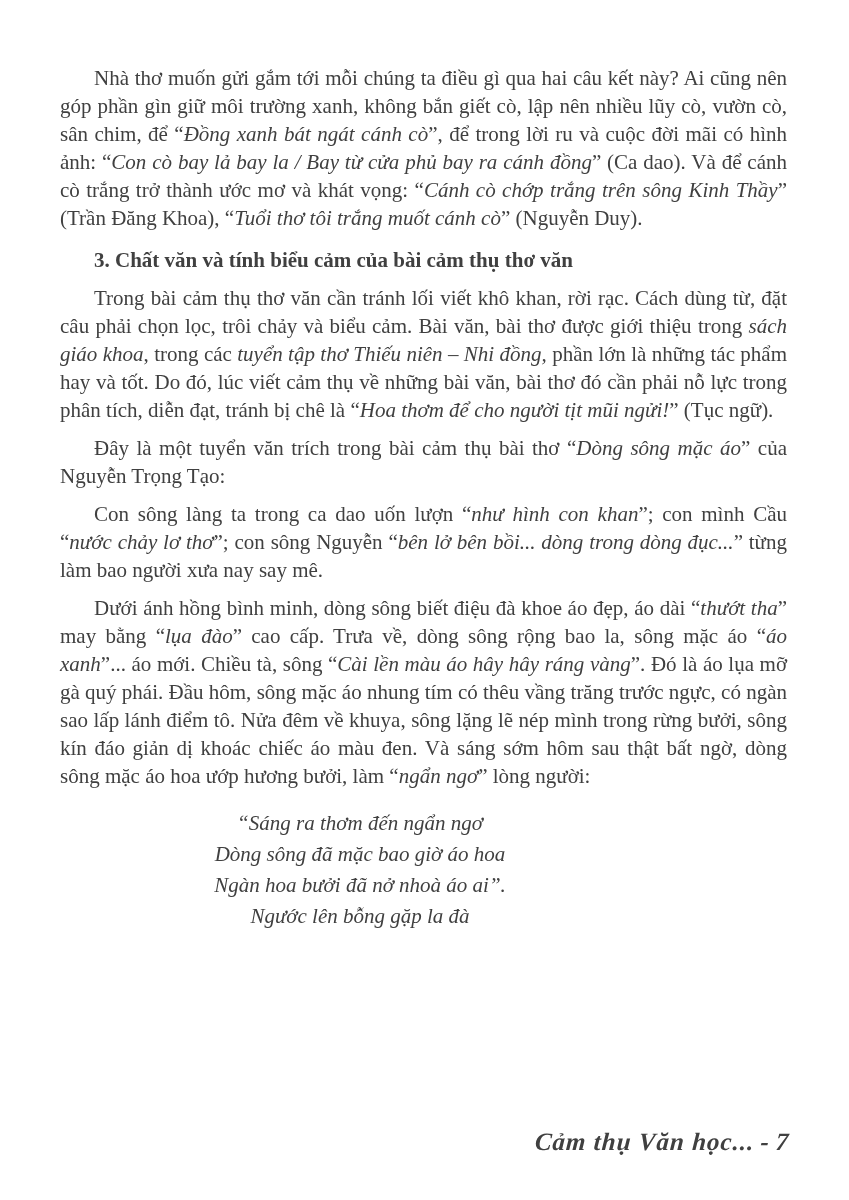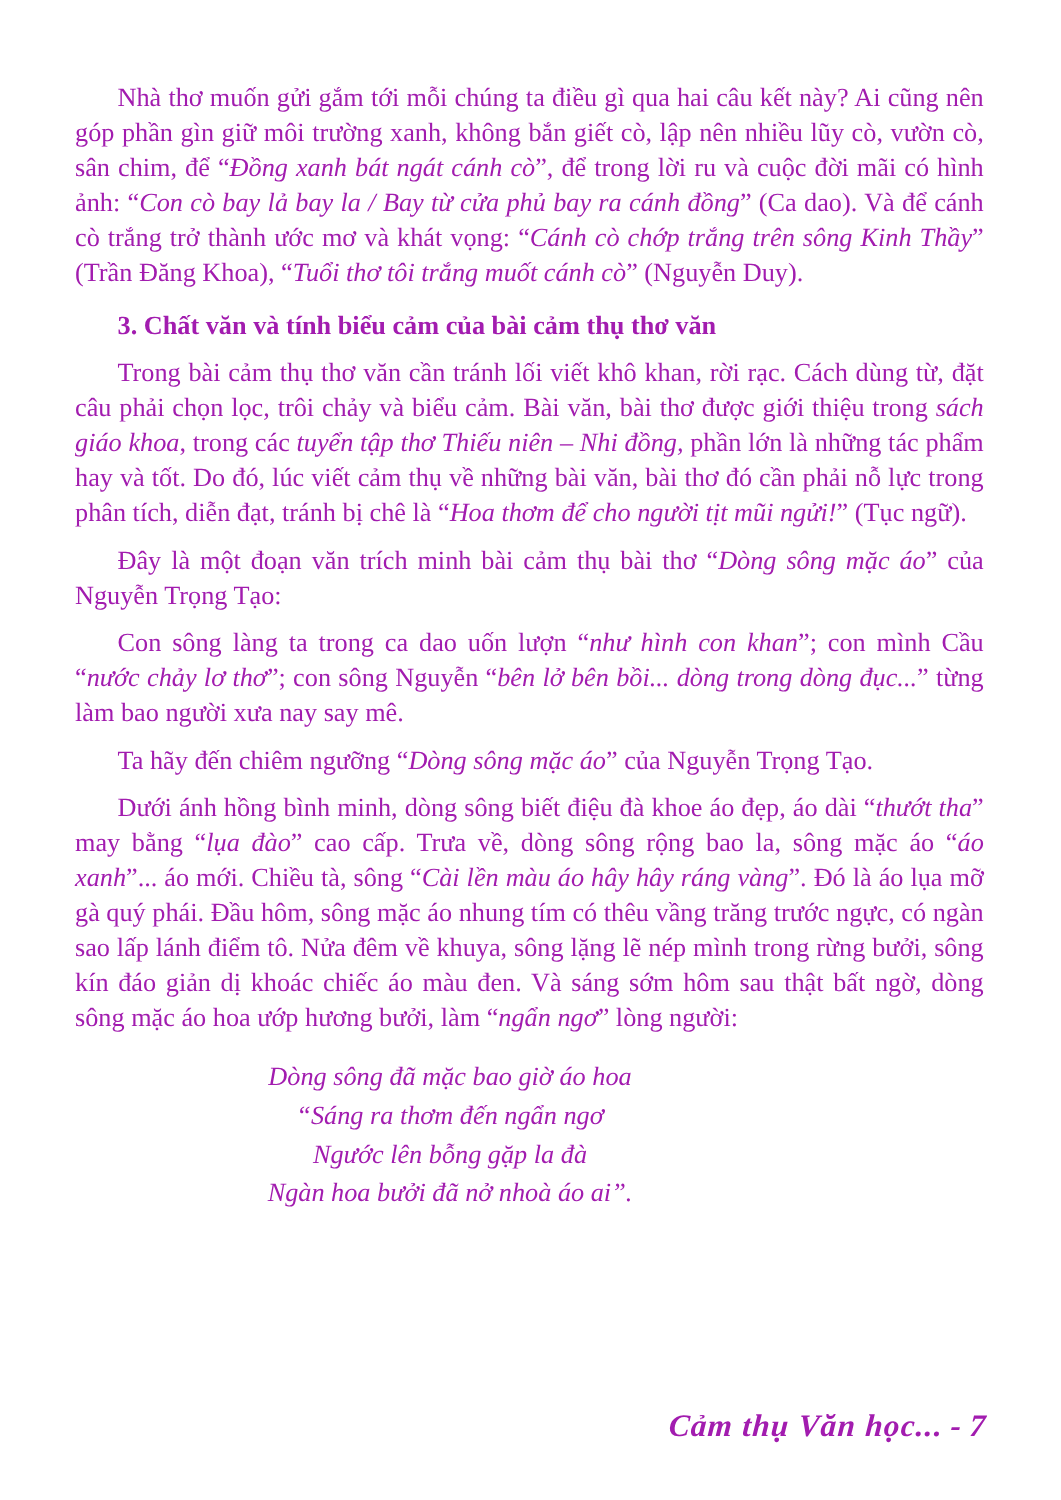--- a/index.html
+++ b/index.html
@@ -4,21 +4,21 @@
 <style>
   html,body{margin:0;padding:0;background:#e8e8e8;}
   .page{
     position:relative;
     width:849px;height:1200px;
     margin:0 auto;
     background:#ffffff;
     box-sizing:border-box;
     padding:64px 62px 0 60px;
     font-family:"Liberation Serif","DejaVu Serif",serif;
-    color:#a21caf;
+    color:#404040;
     overflow:hidden;
   }
   .content{width:727px;}
   .para{
     margin:0 0 10px 0;
     font-size:21px;
     line-height:28px;
     text-align:justify;
     text-indent:34px;
   }
@@ -55,28 +55,27 @@
   .footer .sep{margin:0 6px;}
 </style>
 </head>
 <body>
 
 <div class="page">
   <main class="content">
       <p class="para"><span>Nhà thơ muốn gửi gắm tới mỗi chúng ta điều gì qua hai câu kết này? Ai cũng nên góp phần gìn giữ môi trường xanh, không bắn giết cò, lập nên nhiều lũy cò, vườn cò, sân chim, để “</span><span class="it">Đồng xanh bát ngát cánh cò</span><span>”, để trong lời ru và cuộc đời mãi có hình ảnh: “</span><span class="it">Con cò bay lả bay la / Bay từ cửa phủ bay ra cánh đồng</span><span>” (Ca dao). Và để cánh cò trắng trở thành ước mơ và khát vọng: “</span><span class="it">Cánh cò chớp trắng trên sông Kinh Thầy</span><span>” (Trần Đăng Khoa), “</span><span class="it">Tuổi thơ tôi trắng muốt cánh cò</span><span>” (Nguyễn Duy).</span></p>
       <p class="heading"><span class="bd">3. Chất văn và tính biểu cảm của bài cảm thụ thơ văn</span></p>
       <p class="para"><span>Trong bài cảm thụ thơ văn cần tránh lối viết khô khan, rời rạc. Cách dùng từ, đặt câu phải chọn lọc, trôi chảy và biểu cảm. Bài văn, bài thơ được giới thiệu trong </span><span class="it">sách giáo khoa</span><span>, trong các </span><span class="it">tuyển tập thơ Thiếu niên – Nhi đồng,</span><span> phần lớn là những tác phẩm hay và tốt. Do đó, lúc viết cảm thụ về những bài văn, bài thơ đó cần phải nỗ lực trong phân tích, diễn đạt, tránh bị chê là “</span><span class="it">Hoa thơm để cho người tịt mũi ngửi!</span><span>” (Tục ngữ).</span></p>
-      <p class="para"><span>Đây là một đoạn văn trích minh bài cảm thụ bài thơ “</span><span class="it">Dòng sông mặc áo</span><span>” của Nguyễn Trọng Tạo:</span></p>
+      <p class="para"><span>Đây là một tuyển văn trích trong bài cảm thụ bài thơ “</span><span class="it">Dòng sông mặc áo</span><span>” của Nguyễn Trọng Tạo:</span></p>
       <p class="para"><span>Con sông làng ta trong ca dao uốn lượn “</span><span class="it">như hình con khan</span><span>”; con mình Cầu “</span><span class="it">nước chảy lơ thơ</span><span>”; con sông Nguyễn “</span><span class="it">bên lở bên bồi... dòng trong dòng đục...</span><span>” từng làm bao người xưa nay say mê.</span></p>
-      <p class="para"><span>Ta hãy đến chiêm ngưỡng “</span><span class="it">Dòng sông mặc áo</span><span>” của Nguyễn Trọng Tạo.</span></p>
       <p class="para"><span>Dưới ánh hồng bình minh, dòng sông biết điệu đà khoe áo đẹp, áo dài “</span><span class="it">thướt tha</span><span>” may bằng “</span><span class="it">lụa đào</span><span>” cao cấp. Trưa về, dòng sông rộng bao la, sông mặc áo “</span><span class="it">áo xanh</span><span>”... áo mới. Chiều tà, sông “</span><span class="it">Cài lền màu áo hây hây ráng vàng</span><span>”. Đó là áo lụa mỡ gà quý phái. Đầu hôm, sông mặc áo nhung tím có thêu vầng trăng trước ngực, có ngàn sao lấp lánh điểm tô. Nửa đêm về khuya, sông lặng lẽ nép mình trong rừng bưởi, sông kín đáo giản dị khoác chiếc áo màu đen. Và sáng sớm hôm sau thật bất ngờ, dòng sông mặc áo hoa ướp hương bưởi, làm “</span><span class="it">ngẩn ngơ</span><span>” lòng người:</span></p>
       <div class="poem">
+        <div class="poem-line">“Sáng ra thơm đến ngẩn ngơ</div>
         <div class="poem-line">Dòng sông đã mặc bao giờ áo hoa</div>
-        <div class="poem-line">“Sáng ra thơm đến ngẩn ngơ</div>
+        <div class="poem-line">Ngàn hoa bưởi đã nở nhoà áo ai”.</div>
         <div class="poem-line">Ngước lên bỗng gặp la đà</div>
-        <div class="poem-line">Ngàn hoa bưởi đã nở nhoà áo ai”.</div>
       </div>
     </main>
 
   <div class="footer">
     <span>Cảm thụ Văn học...</span><span class="sep">-</span><span>7</span>
   </div>
 </div>
 
 </body></html>

